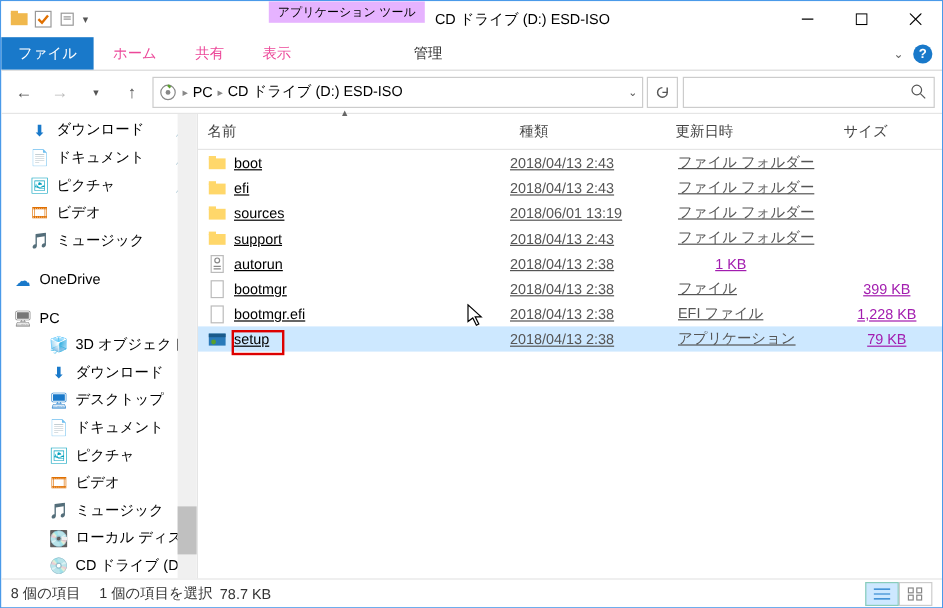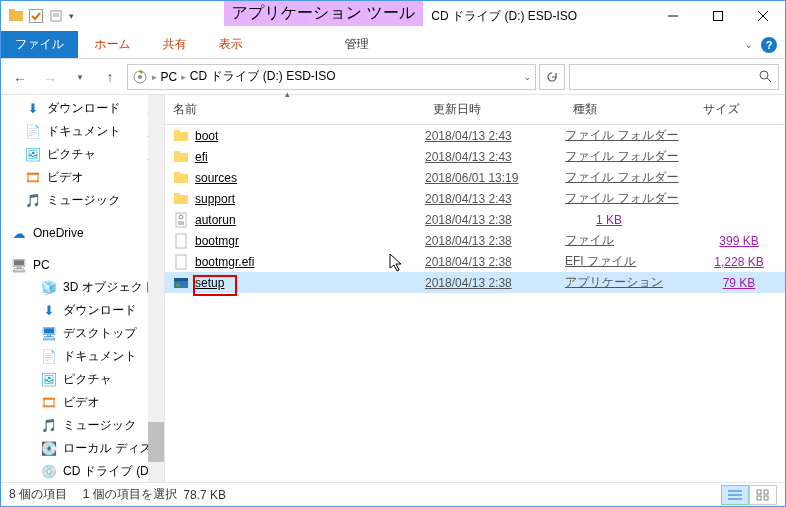--- a/index.html
+++ b/index.html
@@ -1,28 +1,28 @@
 <!DOCTYPE html>
 <html><head>
 <meta charset="utf-8">
 <style>
   * { box-sizing: border-box; font-family: "Segoe UI", "Yu Gothic UI", Meiryo, sans-serif; }
   body { margin: 0; width: 786px; height: 507px; background: #fff; font-size: 12px; color: #000; overflow: hidden; border: 1px solid #4a9ae9; }
   
   .titlebar { display: flex; align-items: stretch; height: 30px; background: #fff; }
   .qat { display: flex; align-items: center; gap: 4px; padding-left: 6px; }
   .qat-icon { width: 18px; height: 18px; display:flex; align-items:center; justify-content:center; }
-  .tool-tab { margin-left: 150px; background: #e6b3ff; color: #000; font-size: 16px; padding: 2px 8px; align-self: flex-start; }
+  .tool-tab { margin-left: 150px; background: #e6b3ff; color: #000; font-size: 10px; padding: 2px 8px; align-self: flex-start; }
   .title-text { margin-left: 8px; align-self: center; font-size: 12px; }
   .win-controls { margin-left: auto; display: flex; }
   .win-btn { width: 45px; display:flex; align-items:center; justify-content:center; font-size: 12px; }
   
   .ribbon { display: flex; align-items: center; height: 28px; border-bottom: 1px solid #d9d9d9; }
   .file-tab { background: #1979ca; color: #fff; padding: 0 14px; height: 100%; display:flex; align-items:center; font-size: 12px; }
-  .rtab { padding: 0 16px; height:100%; display:flex; align-items:center; color:#c2410c; font-size:12px; }
+  .rtab { padding: 0 16px; height:100%; display:flex; align-items:center; color:#ec4899; font-size:12px; }
   .tool-label { margin-left: 70px; color:#333; }
   .ribbon-right { margin-left:auto; display:flex; align-items:center; gap:8px; padding-right:8px; }
   .chev { color:#666; font-size:10px; }
   .help { width:16px; height:16px; border-radius:50%; background:#1979ca; color:#fff; display:flex; align-items:center; justify-content:center; font-size:11px; font-weight:bold;}
   
   .addr-row { display:flex; align-items:center; height:36px; gap:4px; padding: 4px 6px; border-bottom:1px solid #e5e5e5; }
   .nav-btn { width:26px; height:26px; display:flex; align-items:center; justify-content:center; color:#555; font-size:14px; }
   .addr-box { flex:1; display:flex; align-items:center; border:1px solid #ccc; height:26px; padding:0 4px; gap:4px; min-width:0; }
   .addr-sep { color:#888; font-size:9px; }
   .addr-refresh { width:26px; height:26px; border:1px solid #ccc; display:flex; align-items:center; justify-content:center; margin-left:-1px;}
@@ -237,22 +237,22 @@
       </div>
     <div class="nav-scroll">
         <div class="nav-scroll-thumb"></div>
       </div>
   </div>
 
   <div class="files" style="position:relative;">
     <div class="sort-ind" style="position:absolute;left:120px;top:-2px;">▴</div>
     <div class="cols">
       <div class="col name">名前</div>
+      <div class="col type">種類</div>
       <div class="col date">更新日時</div>
-      <div class="col type">種類</div>
       <div class="col size">サイズ</div>
     </div>
     <div id="file-rows" style="position:relative;">
         <div class="row">
           <div class="c name">
             <span class="fico">
               <svg width="16" height="16" viewBox="0 0 16 16">
                 <rect x="1" y="4" width="14" height="9" fill="#ffd76a"></rect>
                 <rect x="1" y="2" width="6" height="3" fill="#ffd76a"></rect>
               </svg>

